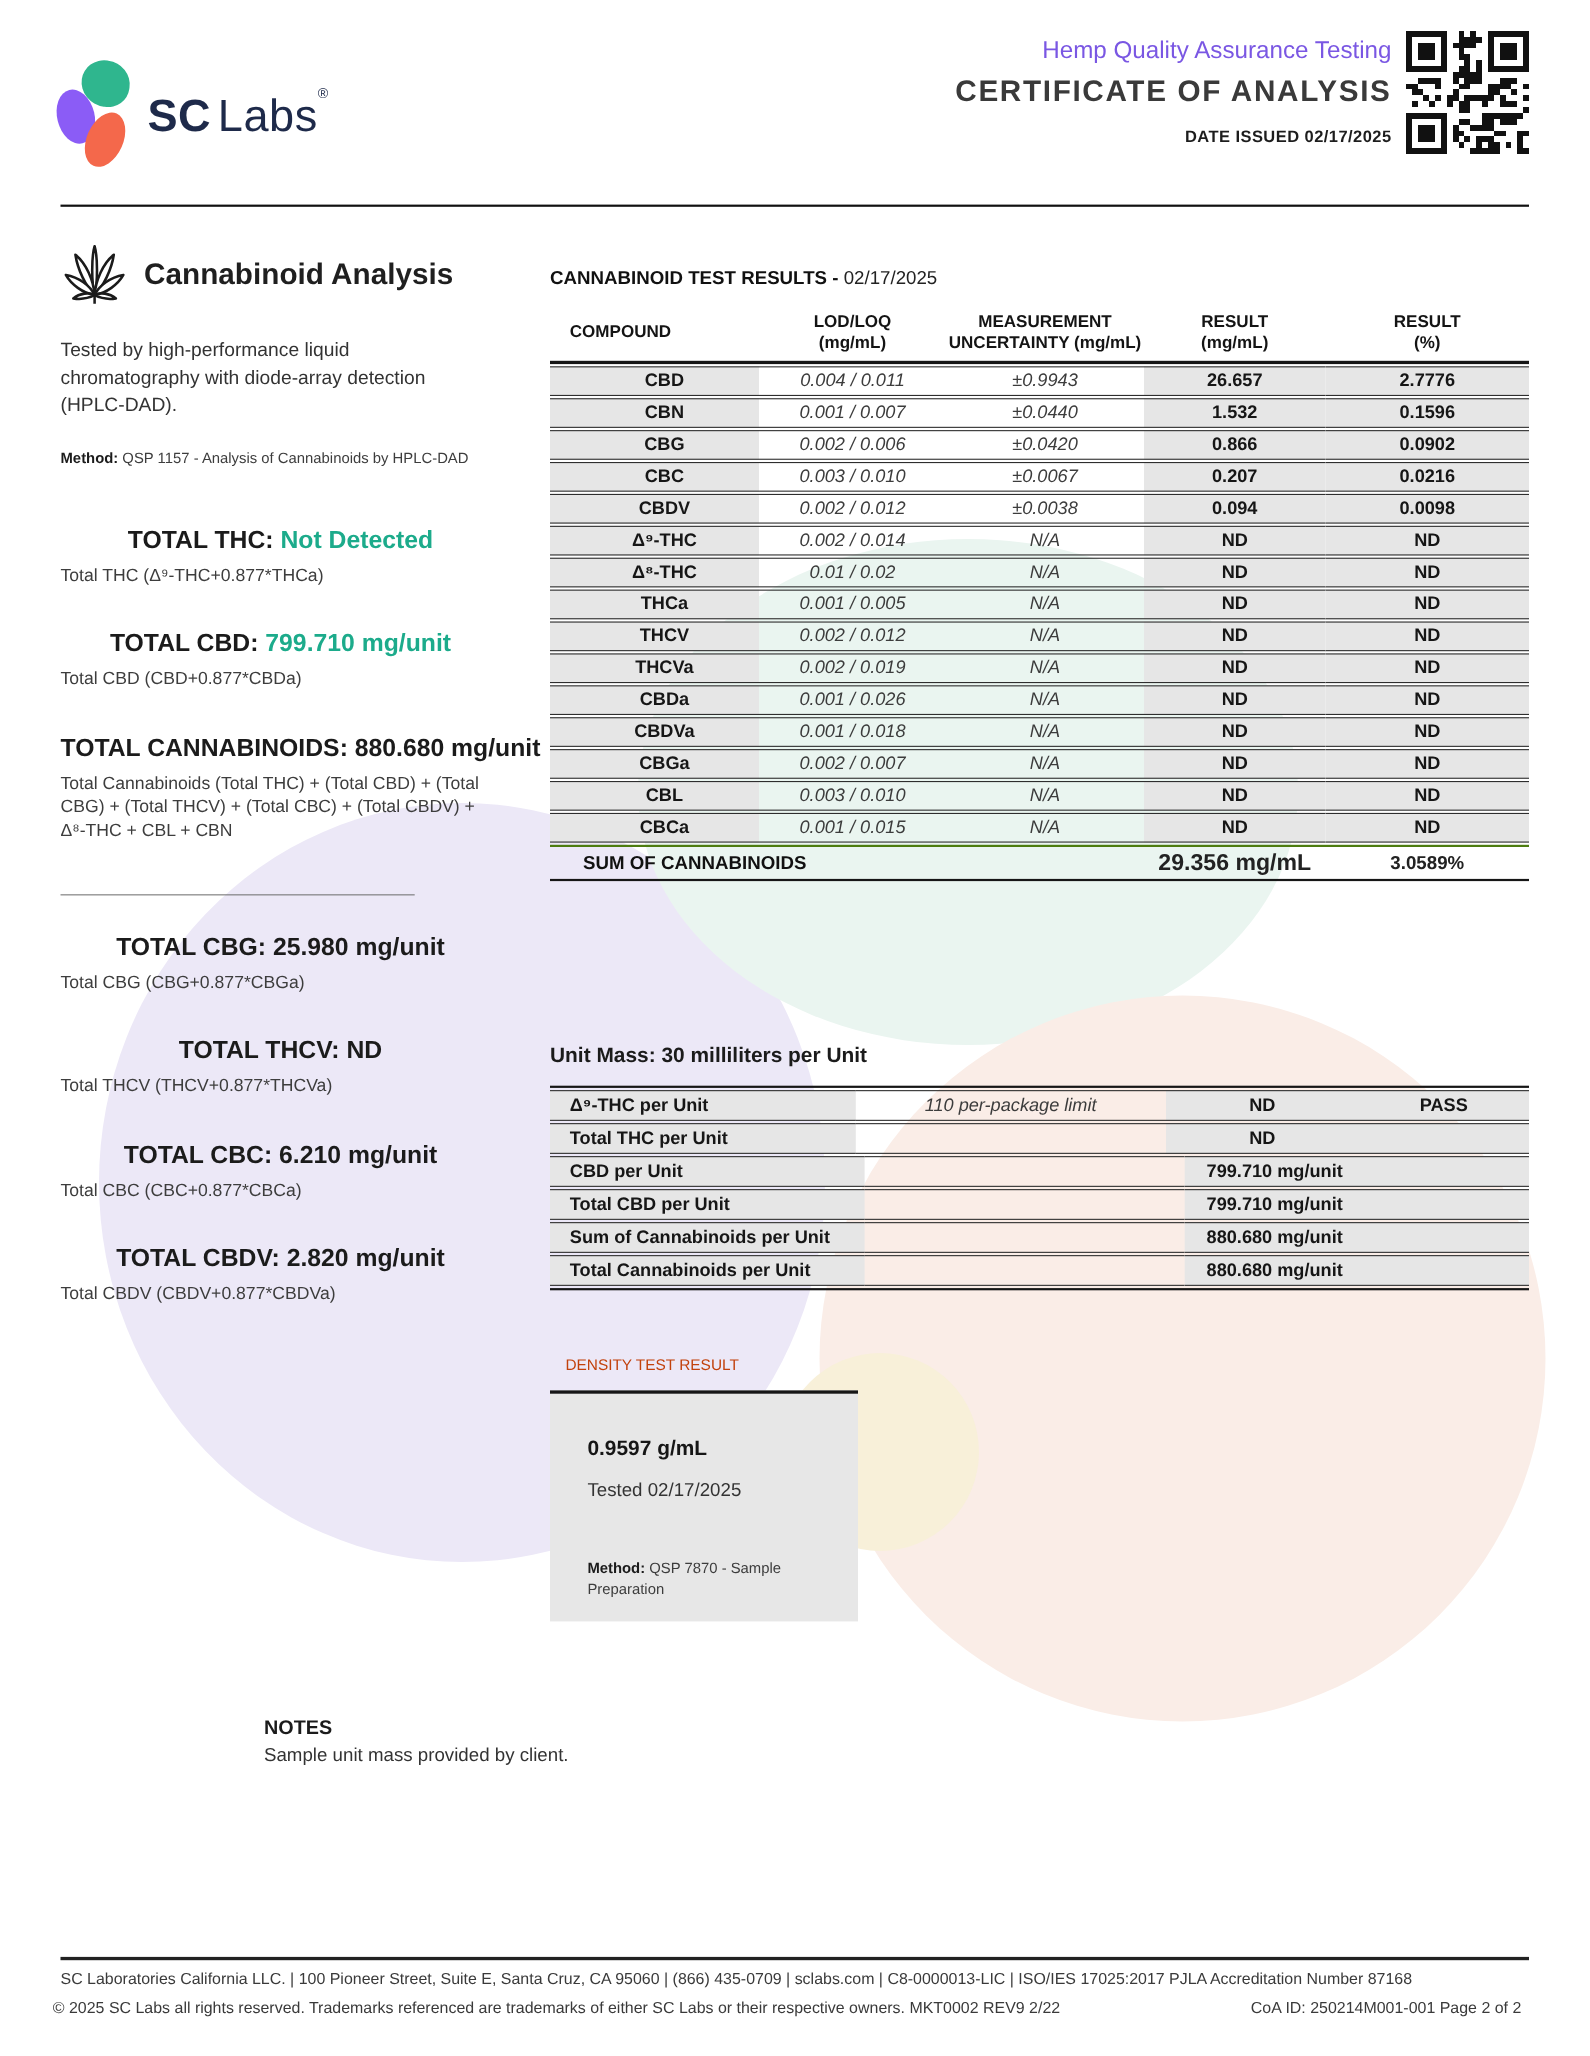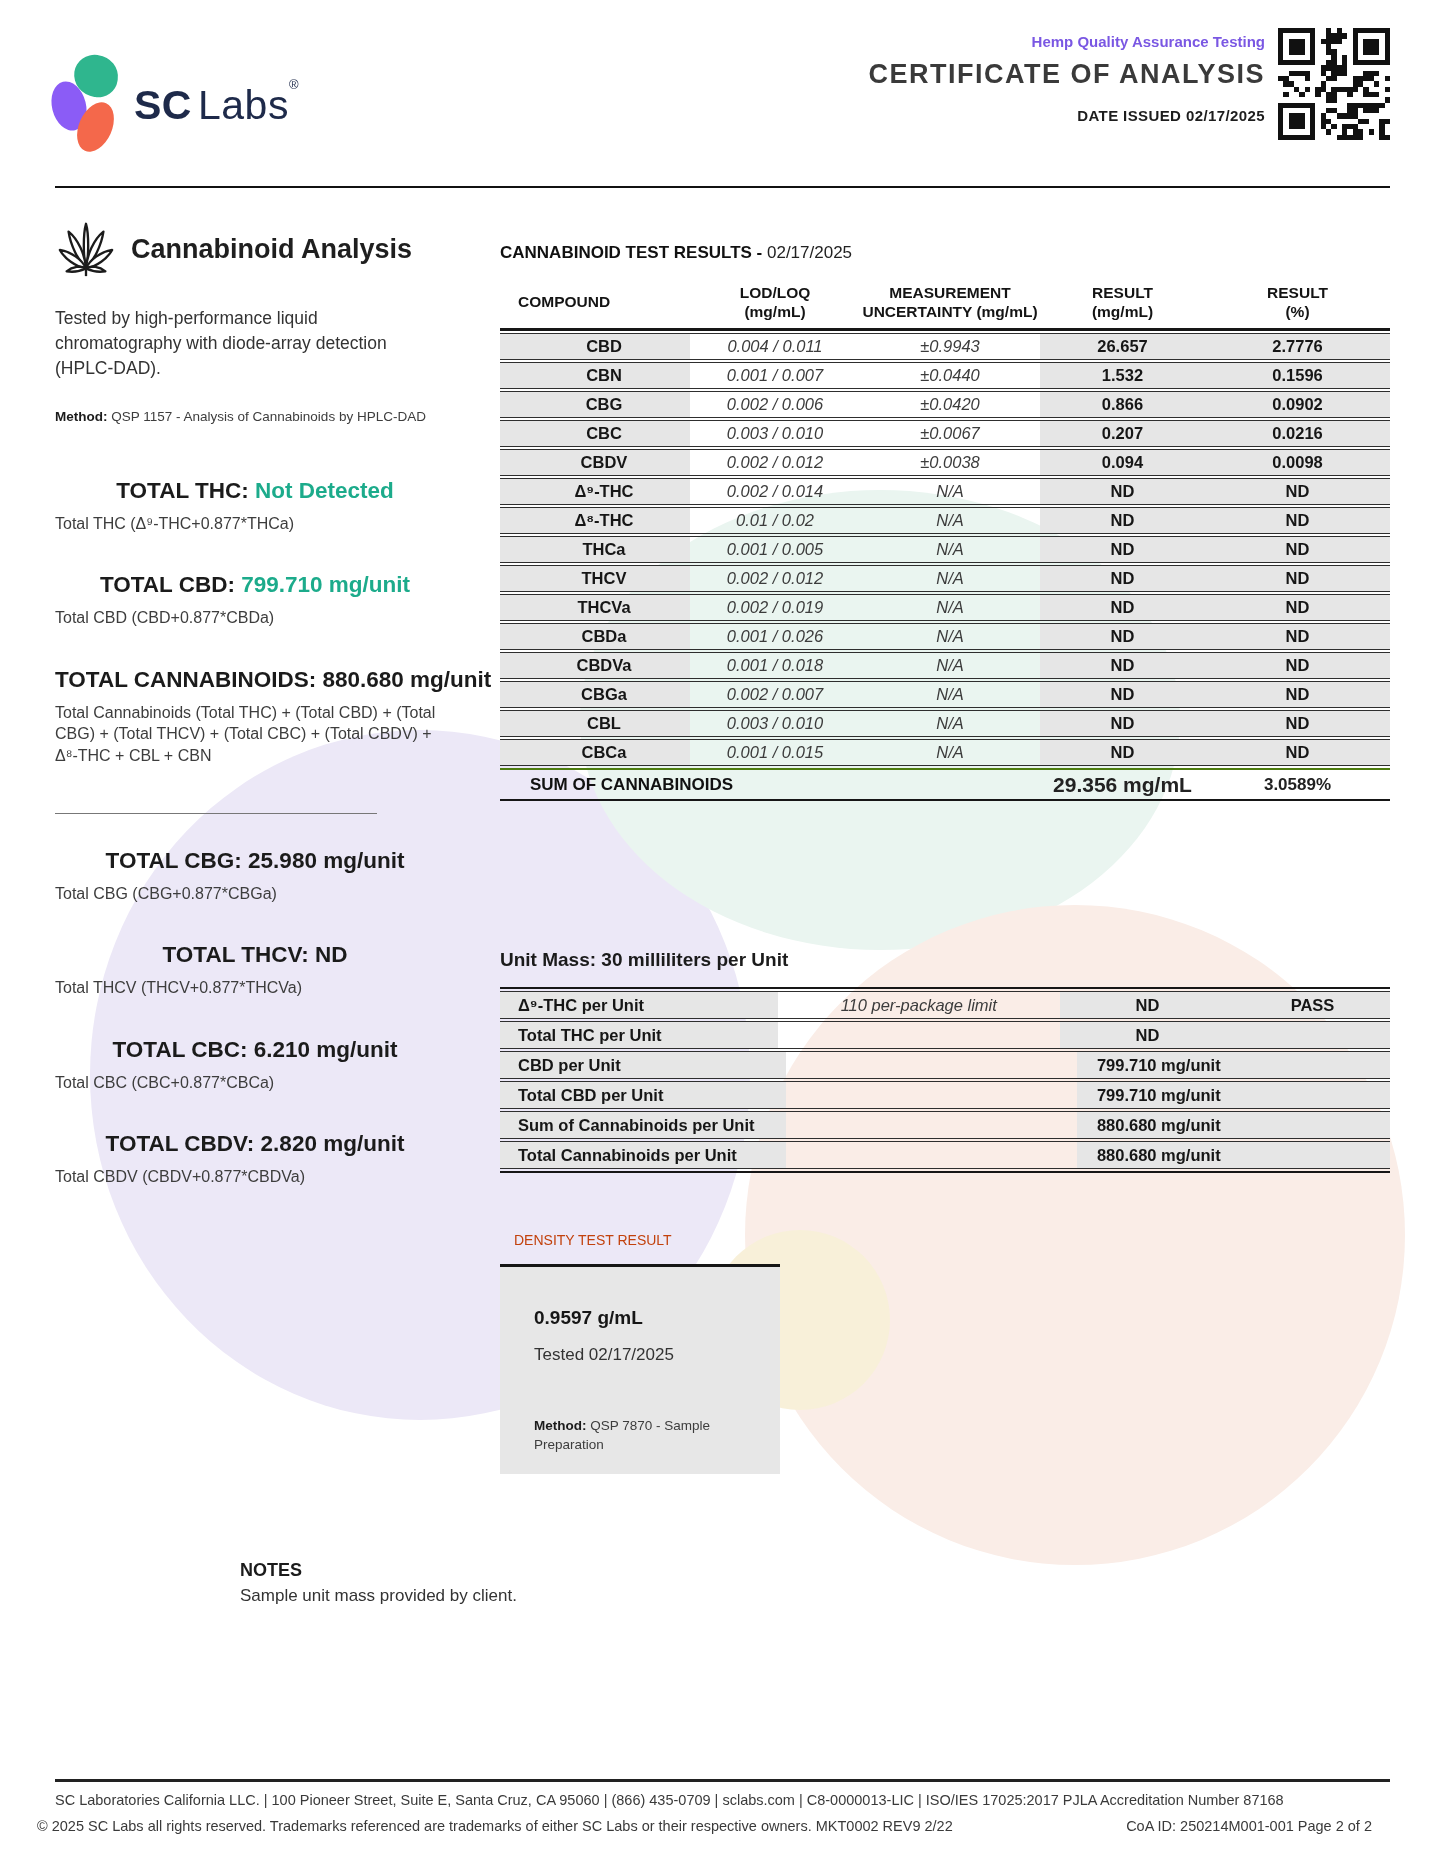--- a/index.html
+++ b/index.html
@@ -22,21 +22,21 @@
   .lb { position:absolute; border-radius:50%; }
   .lb-purple { left:0;  top:26px; width:34px; height:50px; background:#8B5CF6; transform:rotate(-14deg); }
   .lb-green  { left:22px; top:0;  width:44px; height:42px; background:#2FB68E; transform:rotate(8deg); border-radius:48% 52% 46% 54%; }
   .lb-orange { left:27px; top:46px; width:33px; height:52px; background:#F4684B; transform:rotate(24deg); }
   .logo-text { margin-left:18px; font-size:41px; color:#1E2A4A; letter-spacing:0.5px; white-space:nowrap; }
   .logo-text .sc { font-weight:800; }
   .logo-text .labs { font-weight:400; margin-left:6px; }
   .logo-text sup { font-size:13px; font-weight:400; vertical-align:30px; }
 
   .head-right { position:absolute; right:180px; top:33px; text-align:right; }
-  .head-program { color:#7A57E3; font-size:15px; font-weight:700; }
+  .head-program { color:#7A57E3; font-size:22px; font-weight:400; }
   .head-title { margin-top:9px; color:#3a3a3a; font-size:27px; font-weight:700; letter-spacing:1.5px; }
   .head-date { margin-top:17px; color:#1d1d1d; font-size:15px; font-weight:700; letter-spacing:0.4px; }
 
   .qr { position:absolute; right:55px; top:28px; width:112px; height:112px; }
   .qr svg { width:100%; height:100%; fill:#111; shape-rendering:crispEdges; }
 
   .top-rule { position:absolute; left:55px; top:186px; width:1335px; height:2px; background:#111; }
 
   
   .left-col { position:absolute; left:55px; top:218px; width:400px; }
@@ -102,21 +102,21 @@
   .density-method { margin-top:52px; font-size:13.5px; color:#3d3d3d; width:190px; line-height:1.4; }
   .density-method b { color:#1b1b1b; }
 
   
   .notes { position:absolute; left:240px; top:1560px; }
   .notes-title { font-size:18px; font-weight:700; color:#1b1b1b; margin-bottom:5px; }
   .notes-body { font-size:17px; color:#333; }
 
   .footer-rule { position:absolute; left:55px; top:1779px; width:1335px; height:2.5px; background:#222; }
   .footer-line1 { position:absolute; left:55px; top:1792px; width:1335px; font-size:14.5px; color:#3a3a3a; white-space:nowrap; }
-  .footer-line2 { position:absolute; left:37px; top:1818px; width:1335px; display:flex; justify-content:space-between; font-size:14.5px; color:#3a3a3a; }
+  .footer-line2 { position:absolute; left:48px; top:1818px; width:1335px; display:flex; justify-content:space-between; font-size:14.5px; color:#3a3a3a; }
 </style>
 </head>
 <body>
 
 <div class="page">
 
   <div class="blob blob-lavender"></div>
   <div class="blob blob-mint"></div>
   <div class="blob blob-pink"></div>
   <div class="blob blob-yellow"></div>

